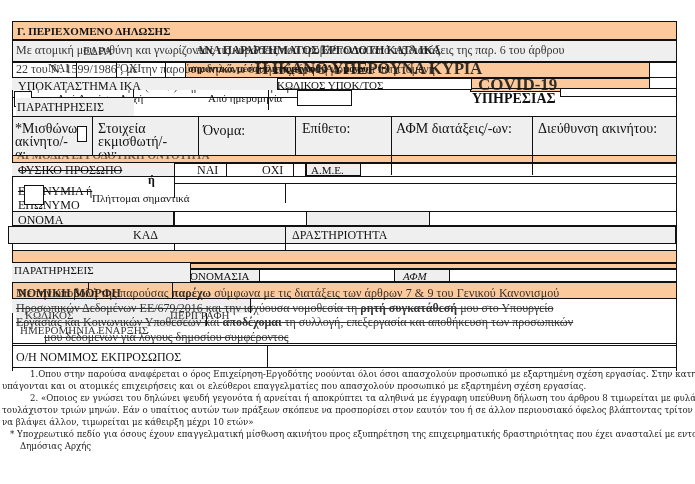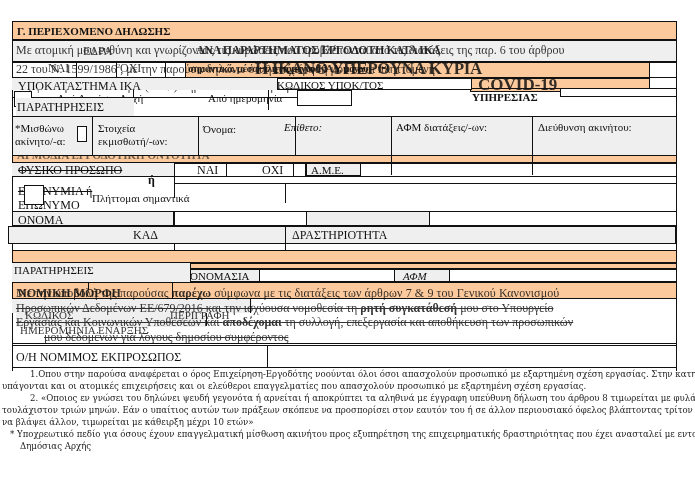--- a/index.html
+++ b/index.html
@@ -3,21 +3,21 @@
 <meta charset="utf-8">
 <style>
   html, body { margin:0; padding:0; background:#ffffff; }
   body { width:695px; height:484px; position:relative; overflow:hidden;
          font-family:"Liberation Serif", "DejaVu Serif", serif; color:#111; }
   .bx { position:absolute; box-sizing:border-box; border:1px solid #111; }
   .peach { background:#fbc99c; }
   .grey { background:#efefef; }
   .white { background:#ffffff; }
   .t { position:absolute; white-space:nowrap; line-height:1; }
-  .s10 { font-size:11px; }
+  .s10 { font-size:14px; }
   .s11 { font-size:11px; }
   .s12 { font-size:12px; }
   .s13 { font-size:17px; }
   .b { font-weight:bold; }
   .hl { position:absolute; height:0; border-top:1px solid #111; }
   .vl { position:absolute; width:0; border-left:1px solid #111; }
   .cb { position:absolute; width:10px; height:16px; border:1px solid #111; background:#fff; box-sizing:border-box; }
   .foot { font-size:8.6px; font-family:"DejaVu Serif", serif; color:#222; }
   .blend { opacity:0.85; }
 </style>
@@ -76,21 +76,21 @@
 <div class="bx grey" style="left:12px;top:116px;width:665px;height:40px;"></div>
 <div class="vl" style="left:92px;top:116px;height:40px;"></div>
 <div class="vl" style="left:198px;top:116px;height:40px;"></div>
 <div class="vl" style="left:295px;top:116px;height:40px;"></div>
 <div class="vl" style="left:391px;top:116px;height:40px;"></div>
 <div class="vl" style="left:532px;top:116px;height:40px;"></div>
 <span class="t s10" style="left:15px;top:122px;width:60px;white-space:normal;line-height:13px;">*Μισθώνω ακίνητο/-α:</span>
 <div class="cb" style="left:77px;top:126px;"></div>
 <span class="t s10" style="left:98px;top:122px;width:80px;white-space:normal;line-height:13px;">Στοιχεία εκμισθωτή/-ων:</span>
 <span class="t s10" style="left:203px;top:124px;">Όνομα:</span>
-<span class="t s10" style="left:284px;top:122px;font-style:italic;">Επίθετο:</span>
+<span class="t s10" style="left:302px;top:122px;">Επίθετο:</span>
 <span class="t s10" style="left:396px;top:122px;">ΑΦΜ διατάξεις/-ων:</span>
 <span class="t s10" style="left:538px;top:122px;">Διεύθυνση ακινήτου:</span>
 
 <div class="bx peach" style="left:12px;top:155px;width:665px;height:8px;"></div>
 <span class="t s11 b" style="left:17px;top:150px;clip-path:inset(5px 0 0 0);opacity:0.6;">ΑΡΜΟΔΙΑ ΕΡΓΟΔΟΤΙΚΗ ΟΝΤΟΤΗΤΑ</span>
 <div class="vl" style="left:391px;top:155px;height:20px;"></div>
 <div class="vl" style="left:532px;top:155px;height:20px;"></div>
 
 <div class="hl" style="left:12px;top:163px;width:665px;"></div>
 <div class="bx grey" style="left:12px;top:163px;width:162px;height:13px;border:none;"></div>

